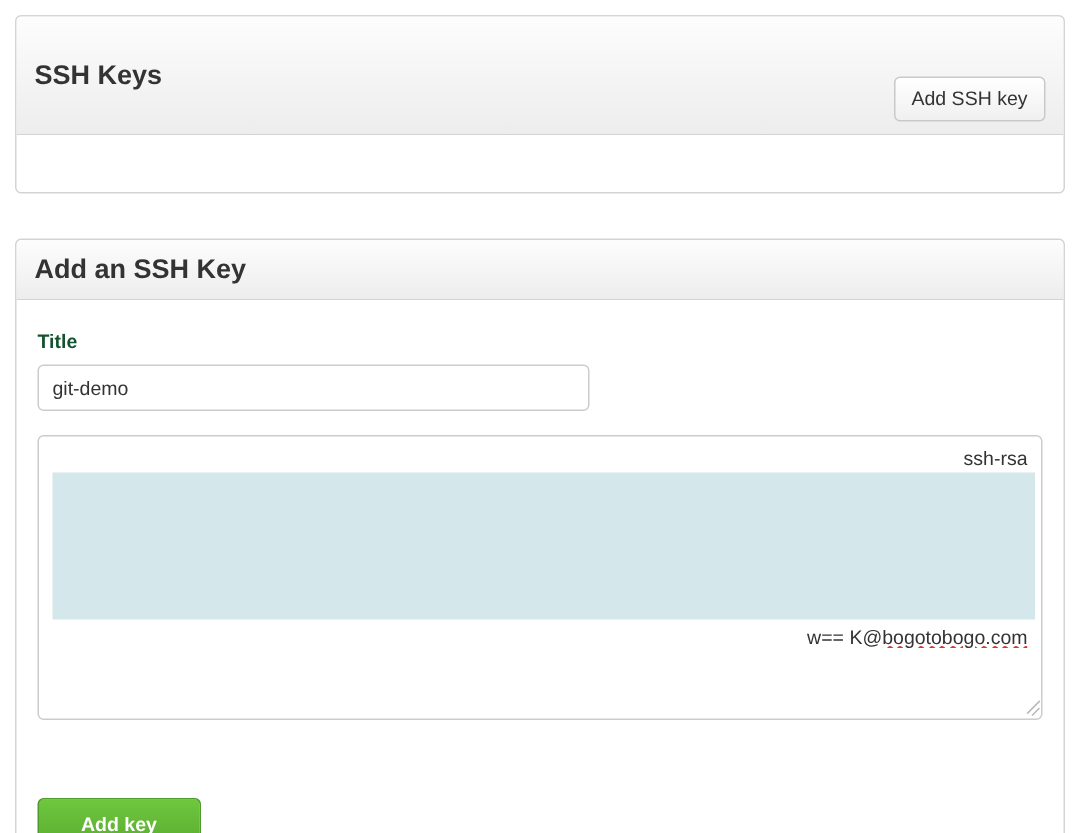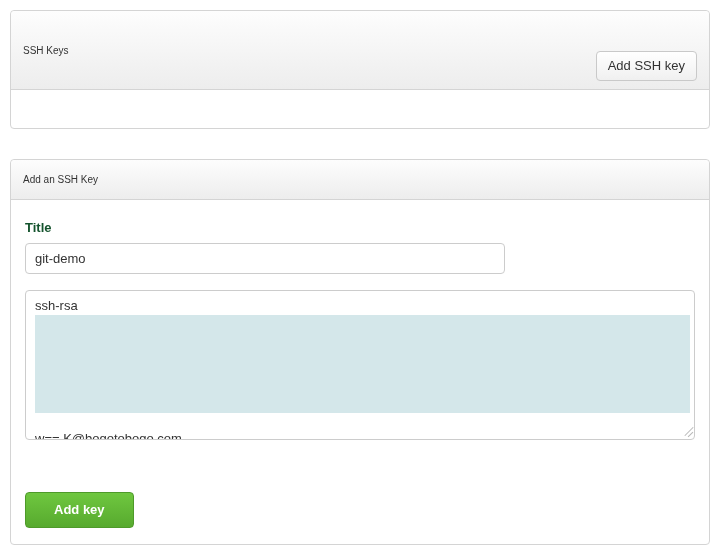--- a/index.html
+++ b/index.html
@@ -23,22 +23,22 @@
     border-bottom: 1px solid #d4d4d4;
     border-top-left-radius: 4px;
     border-top-right-radius: 4px;
     padding: 8px 12px;
     display: flex;
     align-items: center;
     justify-content: space-between;
     min-height: 40px;
   }
   .panel-title {
-    font-weight: normal;
-    font-size: 10px;
+    font-weight: bold;
+    font-size: 18px;
     color: #333;
   }
   .panel-body {
     padding: 14px 14px 16px 14px;
   }
   .btn {
     display: inline-block;
     padding: 5px 11px;
     font-size: 13px;
     line-height: 18px;
@@ -66,57 +66,58 @@
     font-size: 13px;
   }
   .form-label {
     display: block;
     font-weight: bold;
     color: #14532d;
     margin: 6px 0 8px 0;
     font-size: 13px;
   }
   .form-input {
-    width: 480px;
+    width: 368px;
     max-width: 100%;
     padding: 7px 9px;
     border: 1px solid #ccc;
     border-radius: 4px;
     font-size: 13px;
     color: #333;
     background: #fff;
     display: block;
     margin-bottom: 16px;
   }
   .key-area-wrap {
     position: relative;
     width: 100%;
     margin-bottom: 20px;
   }
   .key-area {
     width: 100%;
-    height: 150px;
+    height: 190px;
     border: 1px solid #ccc;
     border-radius: 4px;
     background: #fff;
     position: relative;
     overflow: hidden;
     font-family: "Helvetica Neue", Helvetica, Arial, sans-serif;
     font-size: 13px;
+    text-align: right;
   }
   .key-line {
     position: absolute;
     left: 9px;
     right: 9px;
     color: #333;
     white-space: nowrap;
     overflow: hidden;
   }
   .key-line.top { top: 7px; }
-  .key-line.bottom { top: 140px; }
+  .key-line.bottom { top: 126px; }
   .key-highlight {
     position: absolute;
     left: 9px;
     right: 4px;
     top: 24px;
     height: 98px;
     background: #d4e7ea;
   }
   .key-edge {
     position: absolute;

